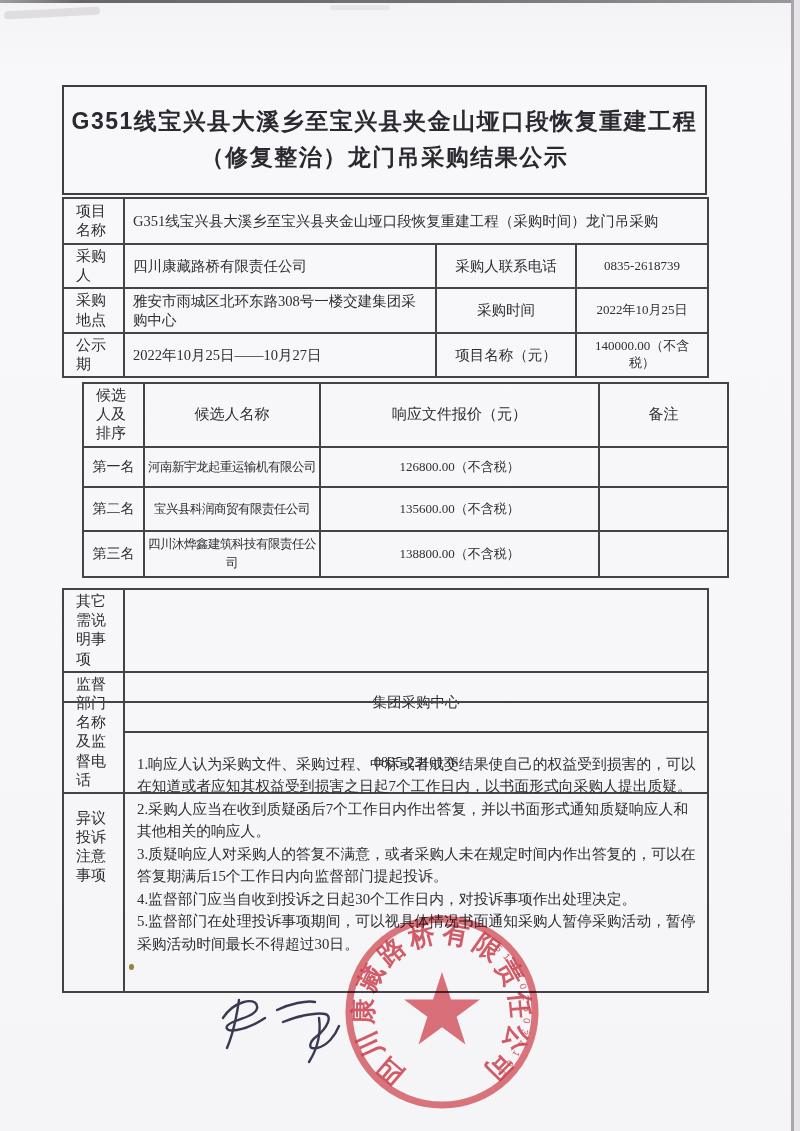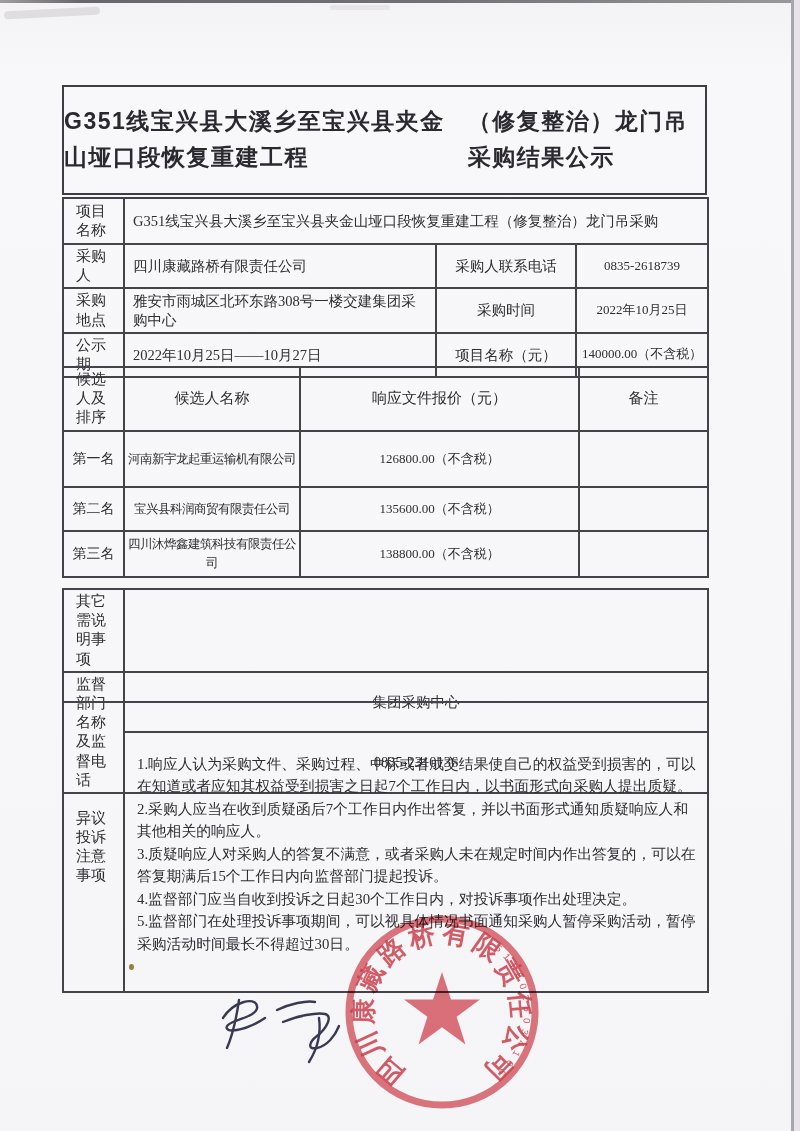--- a/index.html
+++ b/index.html
@@ -15,32 +15,32 @@
   .edge-right{position:absolute;top:0;left:791px;width:3px;height:100%;background:#a9a7ac;}
   .edge-right-light{position:absolute;top:0;left:794px;width:6px;height:100%;background:#e6e4e9;}
   .smudge{position:absolute;background:#d9d7db;border-radius:6px;opacity:.8;}
   .s1{left:4px;top:9px;width:96px;height:8px;transform:rotate(-3deg);}
   .s2{left:330px;top:5px;width:60px;height:5px;opacity:.5;}
   .ink-dot{position:absolute;left:129px;top:964px;width:5px;height:6px;background:#97803a;border-radius:50%;}
 
   
   .title-box{
     position:absolute;left:62px;top:85px;width:645px;height:110px;box-sizing:border-box;
-    border:2px solid #3f3d44;display:flex;flex-direction:row;align-items:center;justify-content:center;
+    border:2px solid #3f3d44;display:flex;flex-direction:column;align-items:center;justify-content:center;
   }
   .title-line{font-family:"Liberation Sans","DejaVu Sans",sans-serif;
     font-weight:bold;font-size:23px;line-height:1.55;letter-spacing:1.5px;color:#2a292f;}
 
   
   table.tbl{position:absolute;left:62px;width:645px;border-collapse:collapse;table-layout:fixed;}
   .tbl td{border:2px solid #45434a;box-sizing:border-box;overflow:hidden;}
   .lbl{font-size:15px;padding:2px 12px;line-height:1.28;}
   .val{font-size:14.5px;padding:2px 8px;line-height:1.3;}
   .cen{text-align:center;}
-  .sm{font-size:13px;padding:2px 0;}
+  .sm{font-size:13px;padding:2px 9px;}
   .hd{font-size:15px;text-align:center;padding:2px 4px;}
   .rank{font-size:14px;text-align:center;padding:2px 2px;}
   .cand-name{font-size:12.5px;letter-spacing:-0.5px;text-align:center;padding:2px 3px;line-height:1.45;}
   .price{font-size:13px;text-align:center;padding:2px 3px;}
   .obj-cell{vertical-align:middle;padding:26px 10px 12px 12px;border-radius:12px;}
   .obj-item{font-size:14.8px;line-height:1.52;text-align:left;}
   .sig-cell{font-size:15.5px;padding:2px 2px 2px 10px;vertical-align:middle;}
 
   
   .sig-svg{position:absolute;left:215px;top:988px;z-index:5;}
@@ -66,21 +66,21 @@
   <table class="tbl" style="top:197px;">
     <colgroup>
         <col style="width:61px">
         <col style="width:312px">
         <col style="width:140px">
         <col style="width:132px">
       </colgroup>
     <tbody>
       <tr style="height:46px">
         <td class="lbl">项目名称</td>
-        <td class="val" colspan="3">G351线宝兴县大溪乡至宝兴县夹金山垭口段恢复重建工程（修复整治）龙门吊采购</td>
+        <td class="val" colspan="3">G351线宝兴县大溪乡至宝兴县夹金山垭口段恢复重建工程（采购时间）龙门吊采购</td>
       </tr>
       <tr style="height:42px">
         <td class="lbl">采购人</td>
         <td class="val">四川康藏路桥有限责任公司</td>
         <td class="val cen">采购人联系电话</td>
         <td class="val cen sm">0835-2618739</td>
       </tr>
       <tr style="height:44px">
         <td class="lbl">采购地点</td>
         <td class="val">雅安市雨城区北环东路308号一楼交建集团采购中心</td>
@@ -89,35 +89,35 @@
       </tr>
       <tr style="height:25px">
         <td class="lbl">公示期</td>
         <td class="val">2022年10月25日——10月27日</td>
         <td class="val cen">项目名称（元）</td>
         <td class="val cen sm">140000.00（不含税）</td>
       </tr>
     </tbody>
   </table>
 
-  <table class="tbl" style="top:366px;">
+  <table class="tbl" style="top:382px;margin-left:20px;">
     <colgroup>
         <col style="width:61px">
         <col style="width:176px">
         <col style="width:279px">
         <col style="width:129px">
       </colgroup>
     <tbody>
       <tr style="height:46px">
         <td class="lbl">候选人及排序</td>
         <td class="hd">候选人名称</td>
         <td class="hd">响应文件报价（元）</td>
         <td class="hd">备注</td>
       </tr>
-      <tr style="height:56px">
+      <tr style="height:40px">
         <td class="rank">第一名</td>
         <td class="cand-name">河南新宇龙起重运输机有限公司</td>
         <td class="price">126800.00（不含税）</td>
         <td class="val"></td>
       </tr>
       <tr style="height:44px">
         <td class="rank">第二名</td>
         <td class="cand-name">宝兴县科润商贸有限责任公司</td>
         <td class="price">135600.00（不含税）</td>
         <td class="val"></td>

